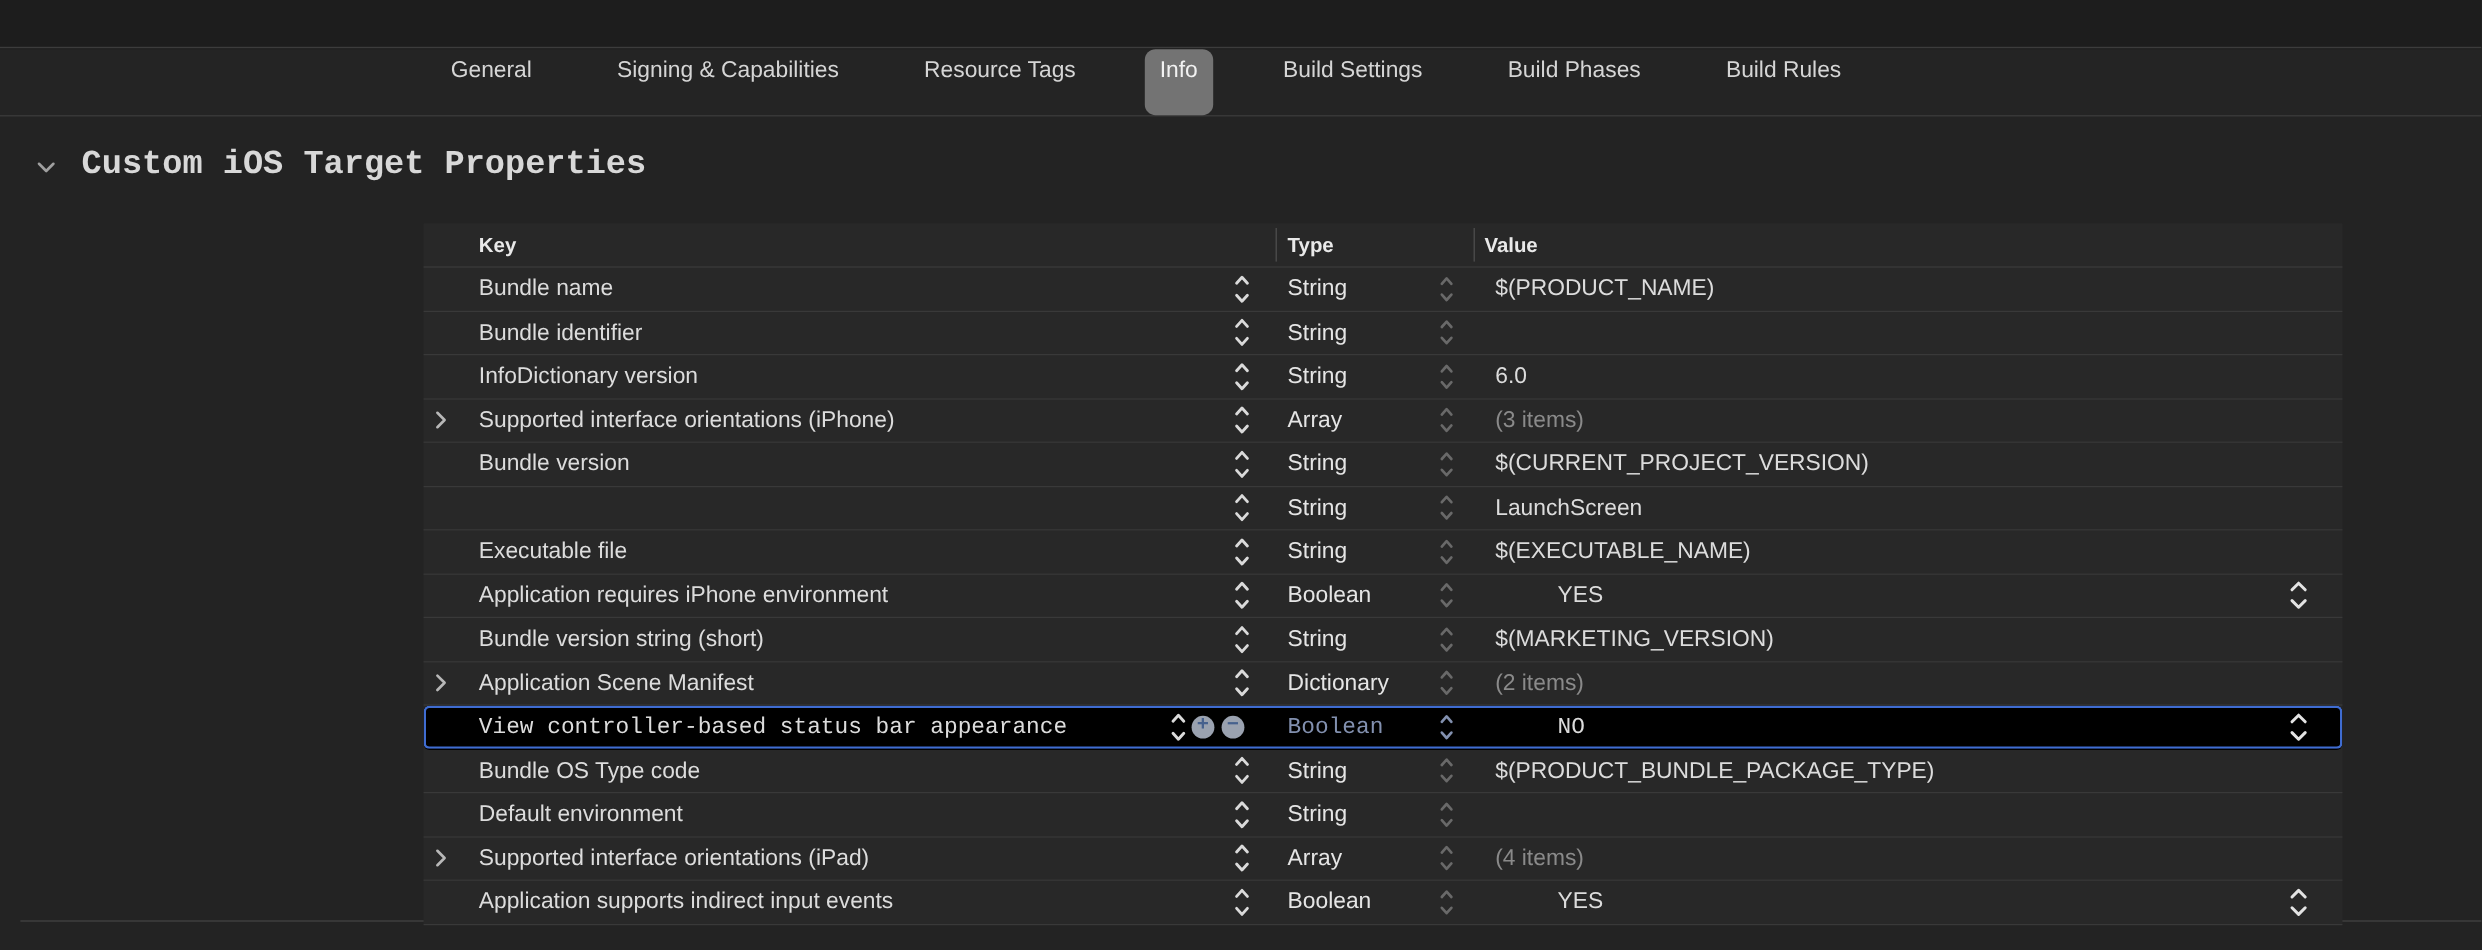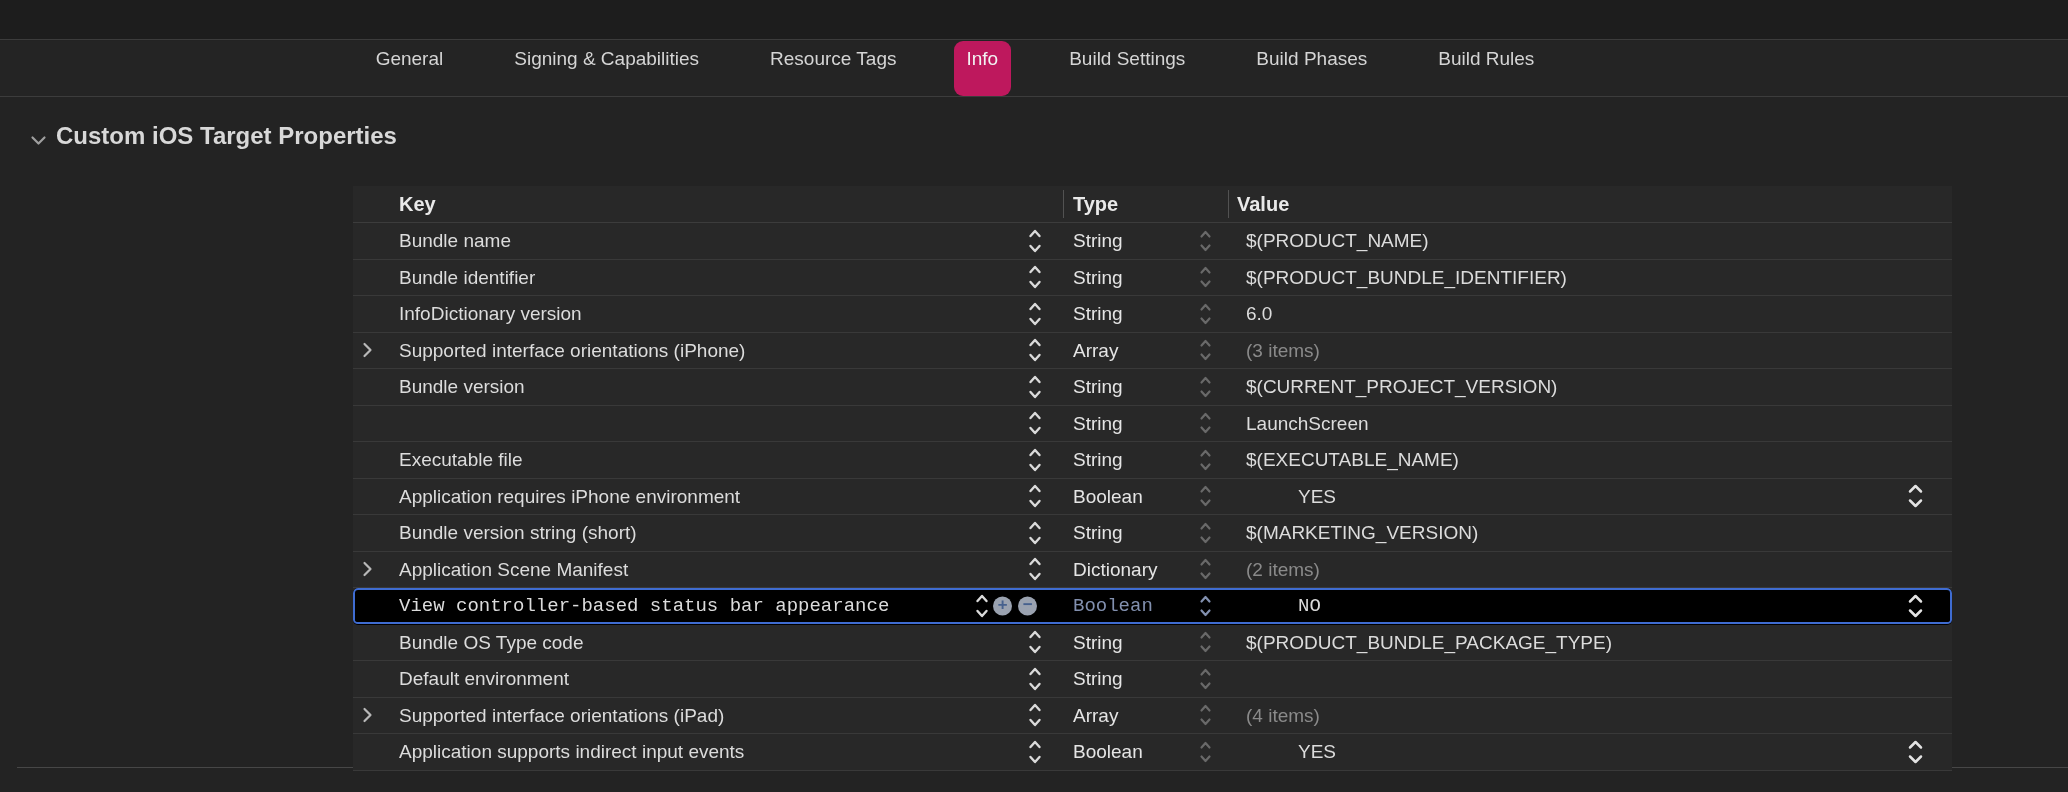--- a/index.html
+++ b/index.html
@@ -18,34 +18,34 @@
   .tabbar {
     position:absolute; top:41px; left:0; width:2068px; height:56px;
     background:#242424; border-bottom:1px solid #3c3c3c;
     display:flex; justify-content:center;
     gap:45px; padding-right:158px;
   }
   .tab {
     font-size:19px; color:#d5d5d5; padding:7px 13px; border-radius:9px;
     white-space:nowrap; cursor:default;
   }
-  .tab.selected { background:#be185d; color:#f2f2f2;padding-left:12px; }
+  .tab.selected { background:#737373; color:#f2f2f2;padding-left:12px; }
 
   
   .section-header { position:absolute; top:119px; left:0; height:36px; width:100%; }
   .section-chevron { position:absolute; left:30px; top:13px; }
   .section-title {
-    position:absolute; left:56px; top:3px;
-    font-size:24px; font-weight:bold; color:#d8d8d8;
+    position:absolute; left:68px; top:3px;
+    font-size:28px; font-weight:bold; color:#d8d8d8;font-family:Liberation Mono, monospace;
   }
 
   
   .ptable { position:absolute; left:353px; top:186px; width:1599px; background:#282828; }
   .thead { position:relative; height:37px; border-bottom:1px solid #3c3c3c; }
-  .th { position:absolute; top:0; line-height:37px; font-size:20px; font-weight:700; color:#e9e9e9; }
+  .th { position:absolute; top:0; line-height:37px; font-size:17px; font-weight:700; color:#e9e9e9; }
   .th-key { left:46px; } .th-type { left:720px; } .th-value { left:884px; }
   .hsep { position:absolute; top:4px; bottom:4px; width:1px; background:#525252; }
   .hsep1 { left:710px; } .hsep2 { left:875px; }
 
   .row { position:relative; height:36.5px; border-bottom:1px solid #393939; font-size:19px; }
   .row.selected {
     background:#000000; border-radius:5px;
     box-shadow: inset 0 0 0 2px #3f6cd1;
     border-bottom-color:transparent;
     font-family:Liberation Mono, monospace;
@@ -138,21 +138,20 @@
           </svg>
     </span>
 
     <span class="c-type">String</span>
     <span class="c-typestep">
       <svg width="13" height="24" viewBox="0 0 13 24">
             <path d="M2.5 7.5 L6.5 3 L10.5 7.5" fill="none" stroke="currentColor" stroke-width="2.2" stroke-linecap="round" stroke-linejoin="round"></path>
             <path d="M2.5 16.5 L6.5 21 L10.5 16.5" fill="none" stroke="currentColor" stroke-width="2.2" stroke-linecap="round" stroke-linejoin="round"></path>
           </svg>
     </span>
-    <span class="c-value">$(PRODUCT_BUNDLE_IDENTIFIER)</span>
 
   </div>
       <div class="row">
 
     <span class="c-key">InfoDictionary version</span>
     <span class="c-keystep">
       <svg width="14" height="26" viewBox="0 0 14 26">
             <path d="M2.5 8 L7 3 L11.5 8" fill="none" stroke="currentColor" stroke-width="2.4" stroke-linecap="round" stroke-linejoin="round"></path>
             <path d="M2.5 18 L7 23 L11.5 18" fill="none" stroke="currentColor" stroke-width="2.4" stroke-linecap="round" stroke-linejoin="round"></path>
           </svg>

